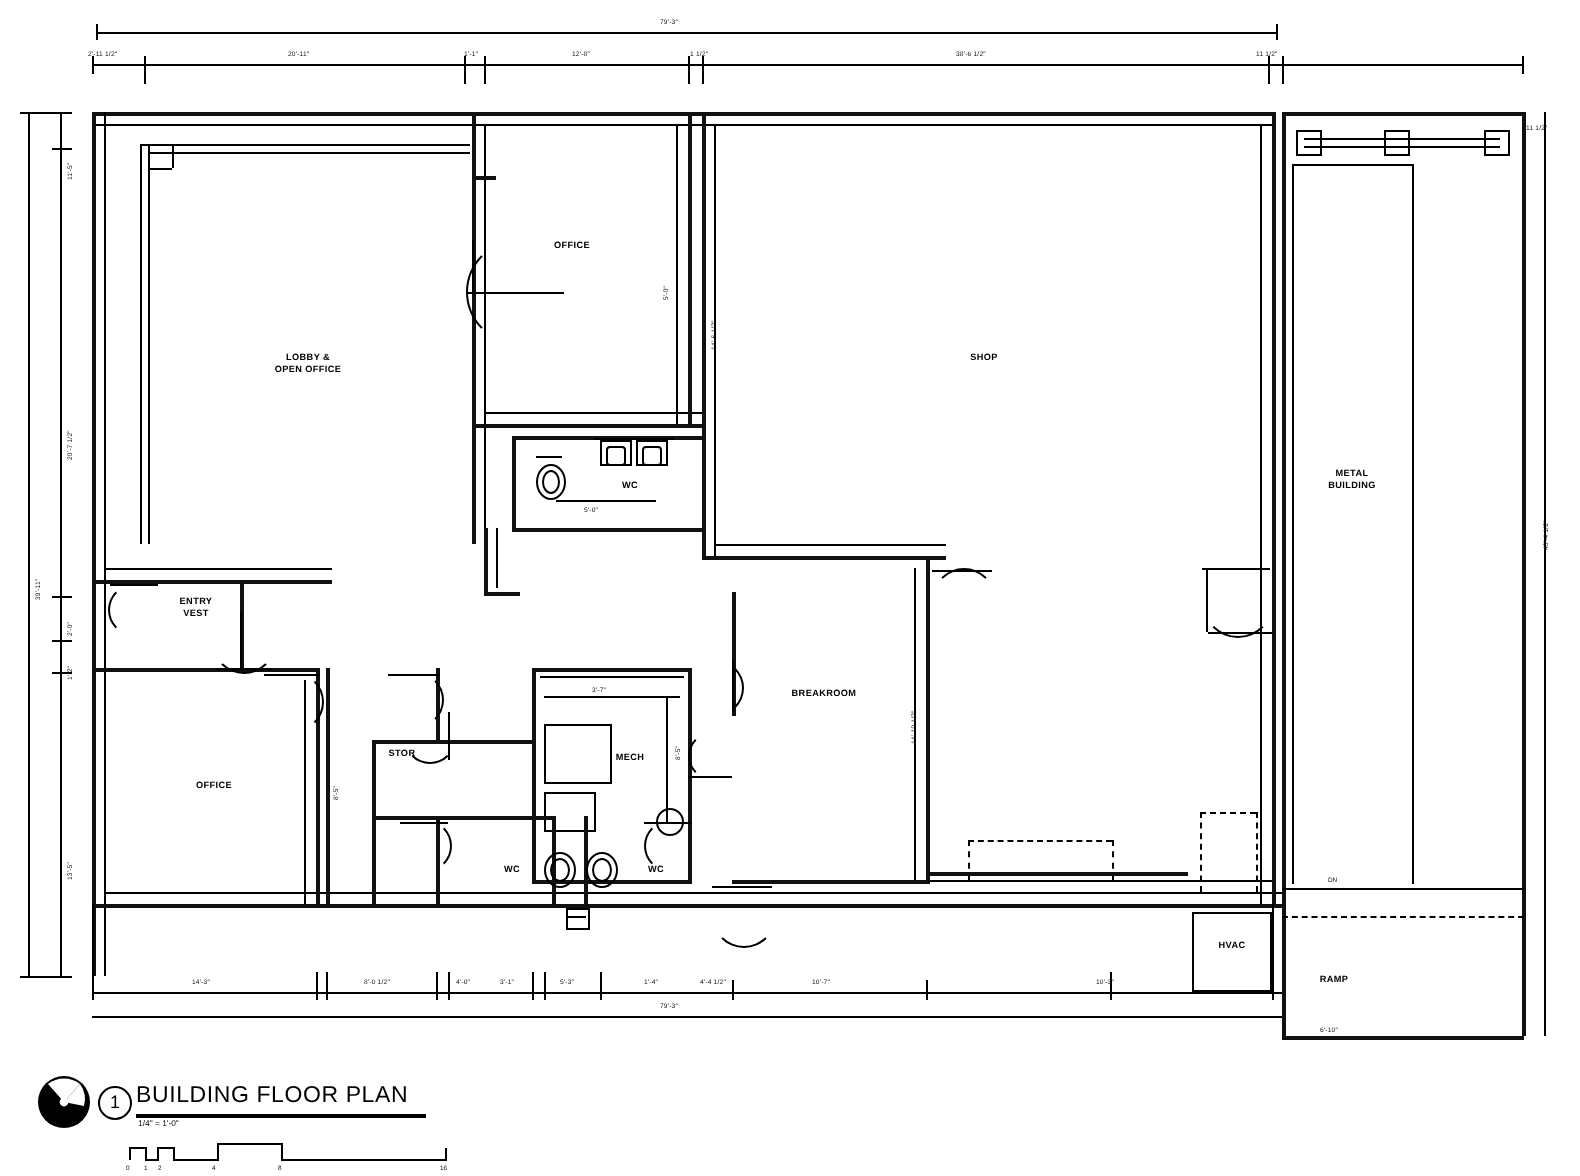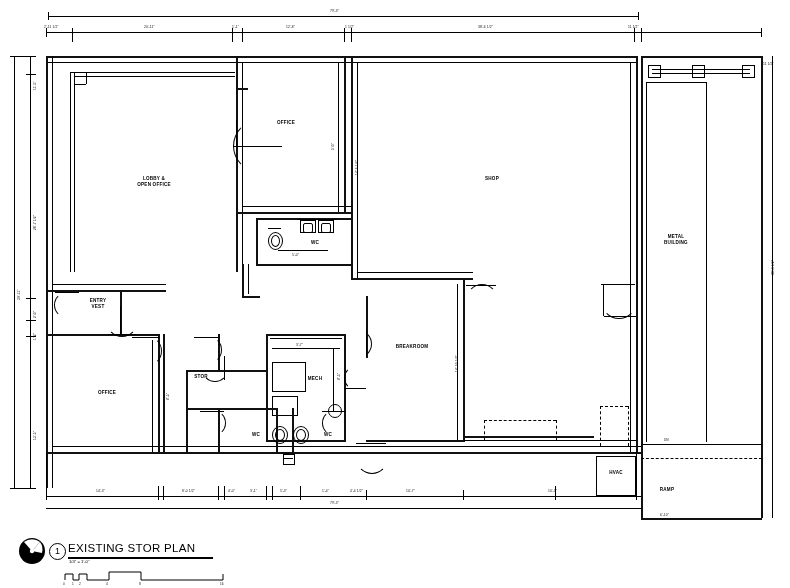--- a/index.html
+++ b/index.html
@@ -313,21 +313,21 @@
 
     <svg width="28" height="28" style="position:absolute;left:0px;top:5px;">
       <circle cx="14" cy="14" r="13" fill="#000"></circle>
       <path d="M14 14 L6 5 A13 13 0 0 1 22 5 Z" fill="#fff"></path>
       <path d="M14 14 L22 5 A13 13 0 0 1 24 16 Z" fill="#fff"></path>
       <circle cx="14" cy="14" r="2.2" fill="#fff"></circle>
     </svg>
 
     <div class="tbub" style="left:31px;top:11px;">1</div>
 
-    <div class="ttxt" style="left:50px;top:10px;">EXISTING STOR PLAN</div>
+    <div class="ttxt" style="left:50px;top:10px;">BUILDING FLOOR PLAN</div>
     <div class="tulin" style="left:50px;top:25px;width:145px;"></div>
     <div class="tscale" style="left:51px;top:27px;">1/4" = 1'-0"</div>
 
     <svg width="180" height="16" style="position:absolute;left:45px;top:38px;">
       <path d="M2 10 L2 4 L10 4 L10 10 L16 10 L16 4 L24 4 L24 10 L46 10 L46 2 L78 2 L78 10 L160 10 L160 4" fill="none" stroke="#000" stroke-width="1"></path>
     </svg>
     <div class="mark" style="left:45px;top:50px;">0</div>
     <div class="mark" style="left:54px;top:50px;">1</div>
     <div class="mark" style="left:61px;top:50px;">2</div>
     <div class="mark" style="left:88px;top:50px;">4</div>

